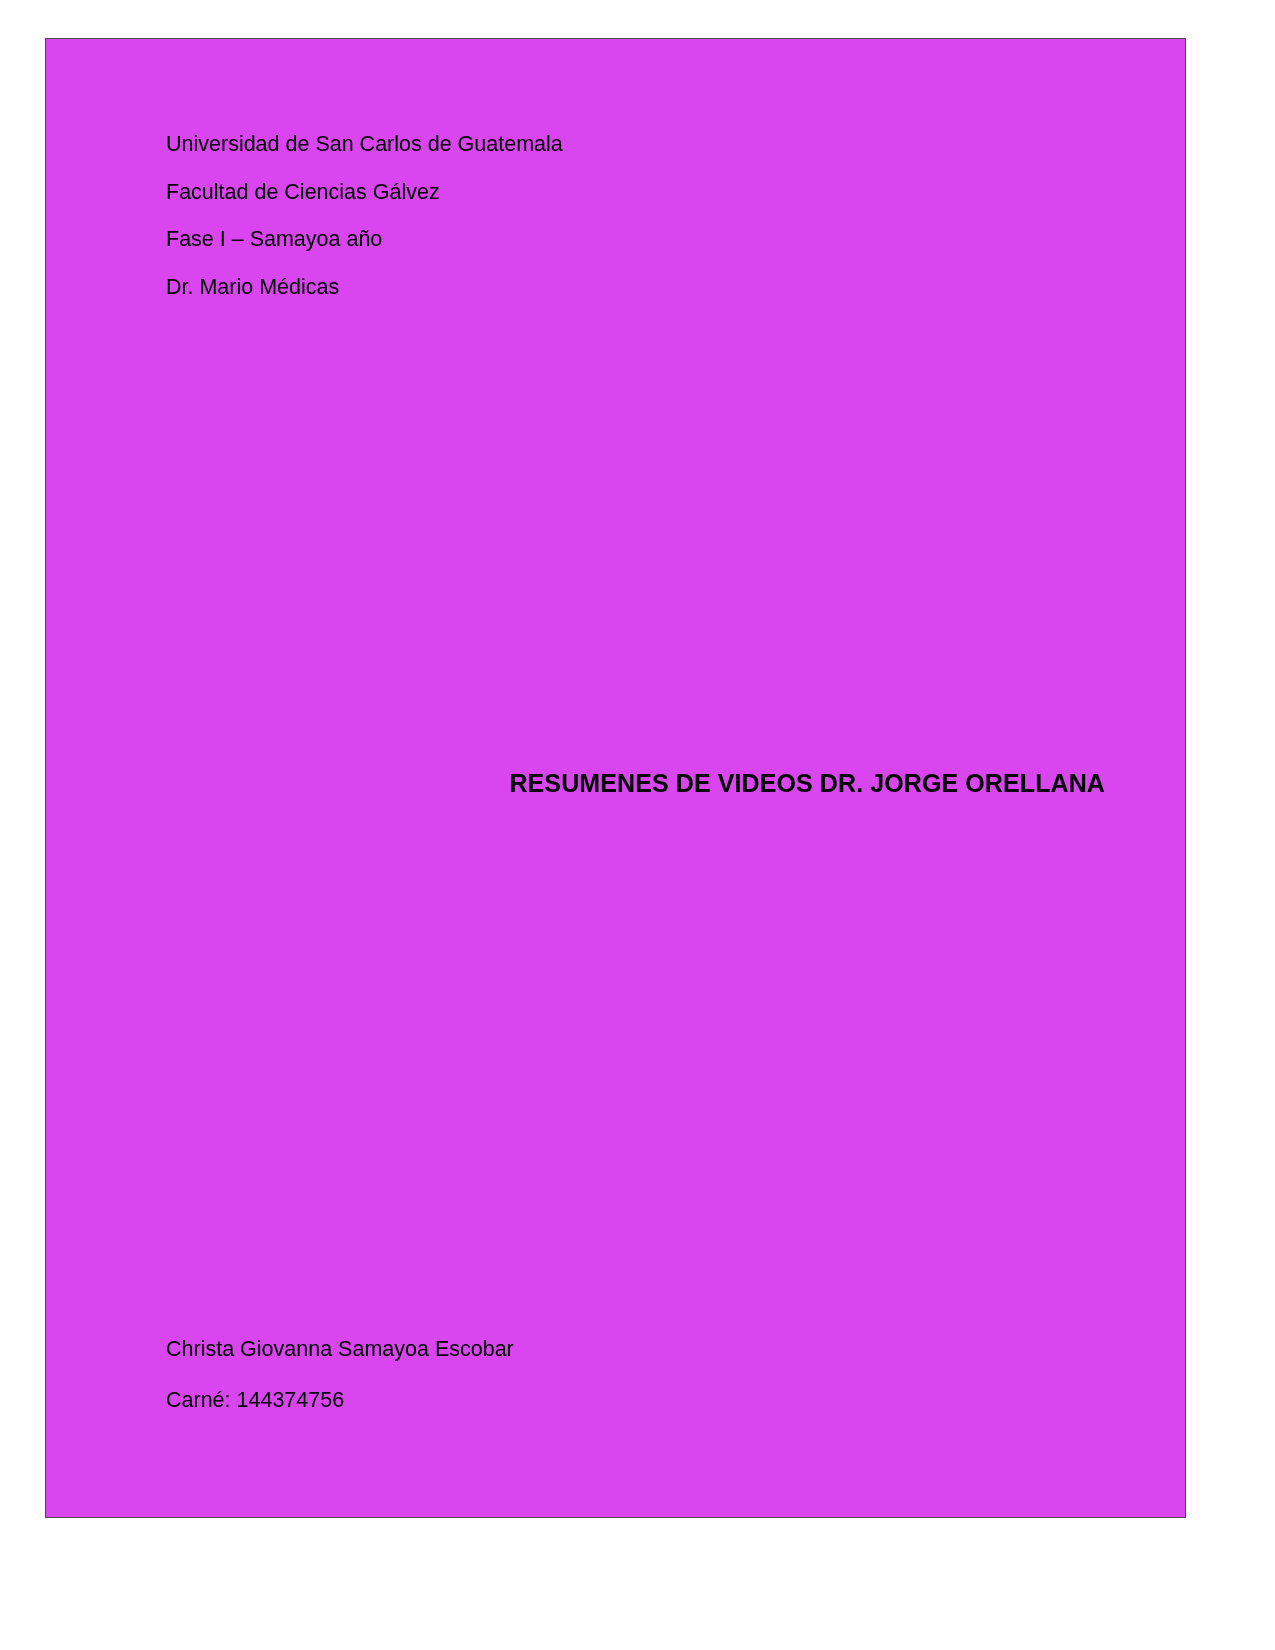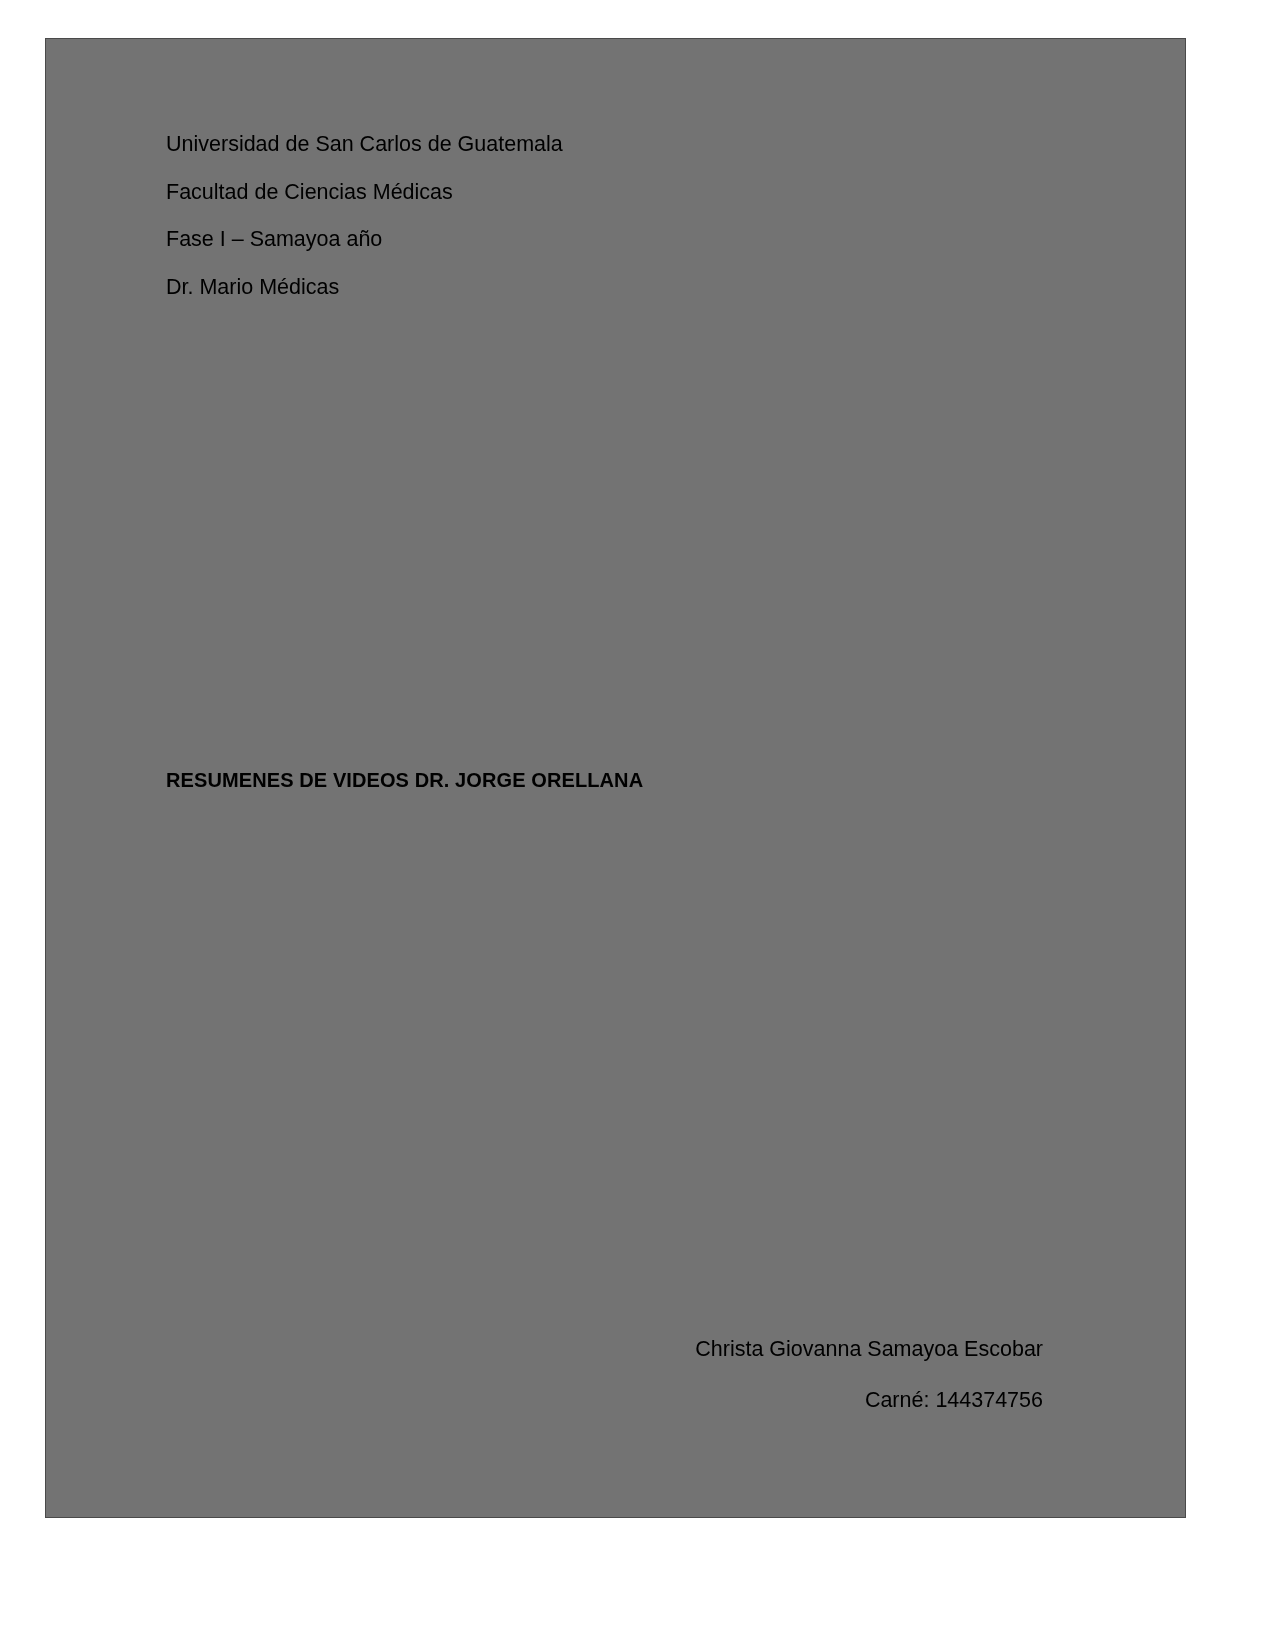--- a/index.html
+++ b/index.html
@@ -13,74 +13,74 @@
     font-family: "Liberation Sans", sans-serif;
     color: #000000;
   }
   .page {
     position: absolute;
     left: 45px;
     top: 38px;
     width: 1141px;
     height: 1480px;
     border: 1px solid #4a4a4a;
-    background: #737373;
+    background: #d946ef;
     box-sizing: border-box;
   }
   .content {
     position: absolute;
     left: 120px;
     top: 95px;
     right: 70px;
     bottom: 40px;
   }
   .header-block {
     font-size: 21.5px;
     line-height: 1.0;
   }
   .header-line {
     margin: 0 0 26px 0;
     white-space: pre;
   }
   .title {
     margin: 0;
-    text-align: left;
+    text-align: right;
     font-weight: bold;
-    font-size: 20px;
+    font-size: 25px;
     letter-spacing: 0.1px;
     position: absolute;
     top: 635px;
     left: 0;
-    right: 4px;
+    right: 10px;
   }
   .signature-block {
     position: absolute;
     left: 0;
     right: 0;
     top: 1203px;
-    text-align: right;
+    text-align: left;
     font-size: 21.5px;
   }
   .sig-line {
     margin: 0 0 26px 0;
     padding-right: 72px;
   }
   .sig-line.carne {
     padding-right: 72px;
   }
 </style>
 </head>
 <body>
 
 <div class="page">
   <div class="content">
 
     <div class="header-block">
       <p class="header-line">Universidad de San Carlos de Guatemala</p>
-      <p class="header-line">Facultad de Ciencias Médicas</p>
+      <p class="header-line">Facultad de Ciencias Gálvez</p>
       <p class="header-line">Fase I – Samayoa año</p>
       <p class="header-line">Dr. Mario Médicas</p>
     </div>
 
     <h1 class="title">RESUMENES DE VIDEOS DR. JORGE ORELLANA</h1>
 
     <div class="signature-block">
       <p class="sig-line">Christa Giovanna Samayoa Escobar</p>
       <p class="sig-line carne">Carné: 144374756</p>
     </div>

